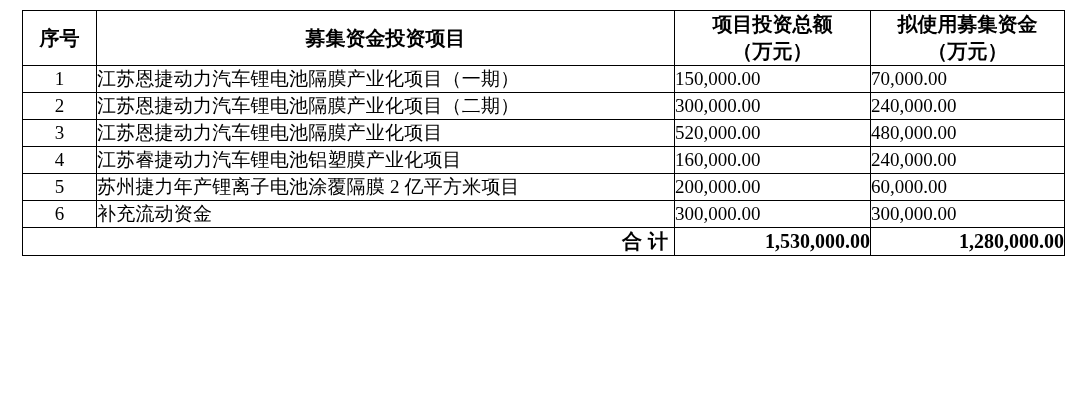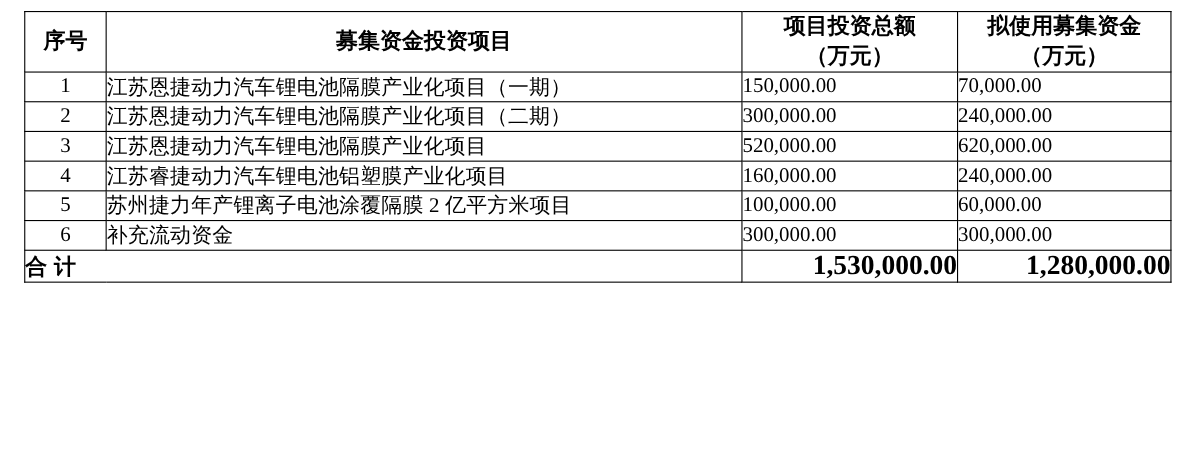--- a/index.html
+++ b/index.html
@@ -57,32 +57,32 @@
     padding: 9px 10px 9px 14px;
     font-size: 19px;
     letter-spacing: 0.2px;
   }
   .cell-num {
     vertical-align: middle;
     padding: 9px 10px 9px 6px;
     font-size: 19px;
   }
   .total-label {
-    text-align: left;
+    text-align: right;
     vertical-align: middle;
     font-weight: bold;
     font-size: 20px;
     padding: 9px 4px;
     letter-spacing: 6px;
   }
   .total-num {
     text-align: right;
     vertical-align: middle;
     font-weight: bold;
-    font-size: 25px;
+    font-size: 20px;
     padding: 9px 10px 9px 6px;
   }
 </style>
 </head>
 <body>
 
 <div class="sheet">
   <table class="fund-table">
     <colgroup>
       <col class="col-no">
@@ -114,32 +114,32 @@
       <tr>
         <td class="cell-no">2</td>
         <td class="cell-proj">江苏恩捷动力汽车锂电池隔膜产业化项目（二期）</td>
         <td class="cell-num">300,000.00</td>
         <td class="cell-num">240,000.00</td>
       </tr>
       <tr>
         <td class="cell-no">3</td>
         <td class="cell-proj">江苏恩捷动力汽车锂电池隔膜产业化项目</td>
         <td class="cell-num">520,000.00</td>
-        <td class="cell-num">620,000.00</td>
+        <td class="cell-num">480,000.00</td>
       </tr>
       <tr>
         <td class="cell-no">4</td>
         <td class="cell-proj">江苏睿捷动力汽车锂电池铝塑膜产业化项目</td>
         <td class="cell-num">160,000.00</td>
         <td class="cell-num">240,000.00</td>
       </tr>
       <tr>
         <td class="cell-no">5</td>
         <td class="cell-proj">苏州捷力年产锂离子电池涂覆隔膜 2 亿平方米项目</td>
-        <td class="cell-num">100,000.00</td>
+        <td class="cell-num">200,000.00</td>
         <td class="cell-num">60,000.00</td>
       </tr>
       <tr>
         <td class="cell-no">6</td>
         <td class="cell-proj">补充流动资金</td>
         <td class="cell-num">300,000.00</td>
         <td class="cell-num">300,000.00</td>
       </tr>
       <tr>
         <td class="total-label" colspan="2">合计</td>

